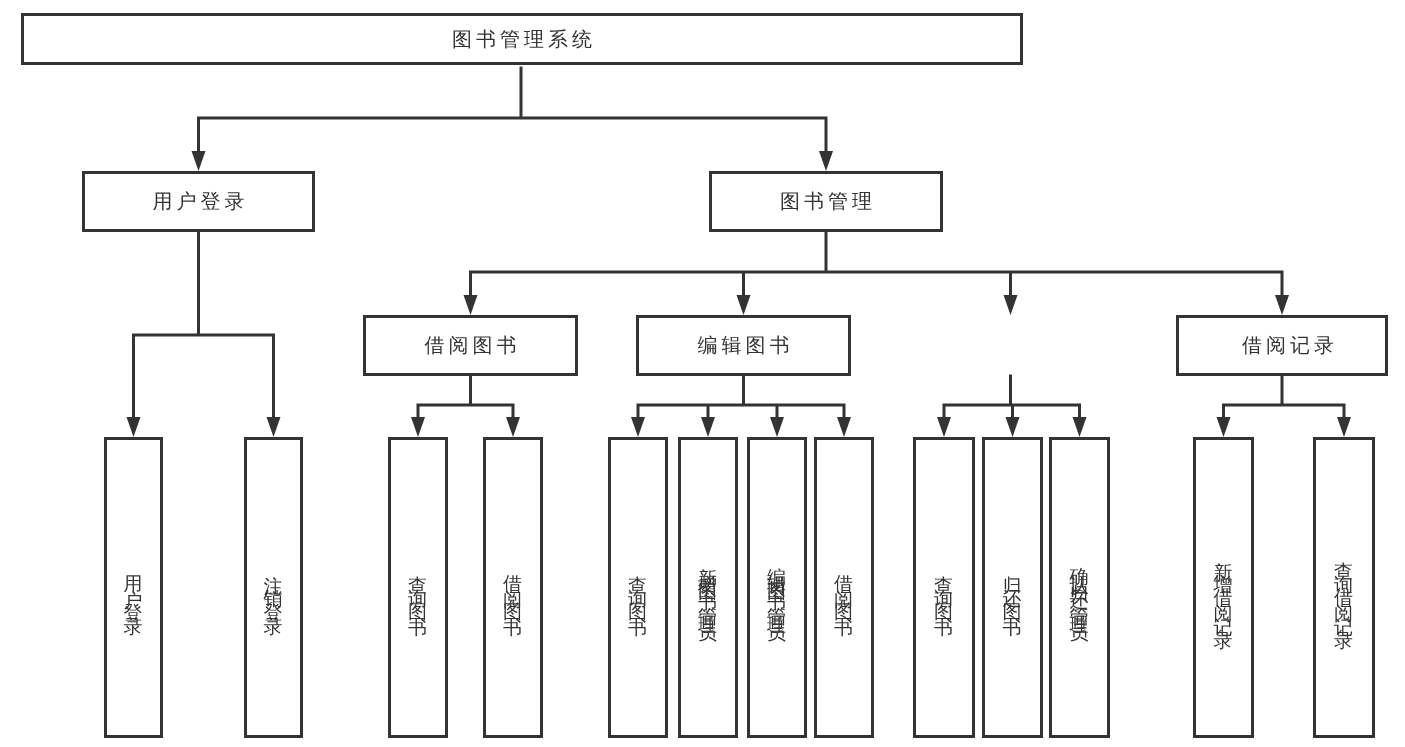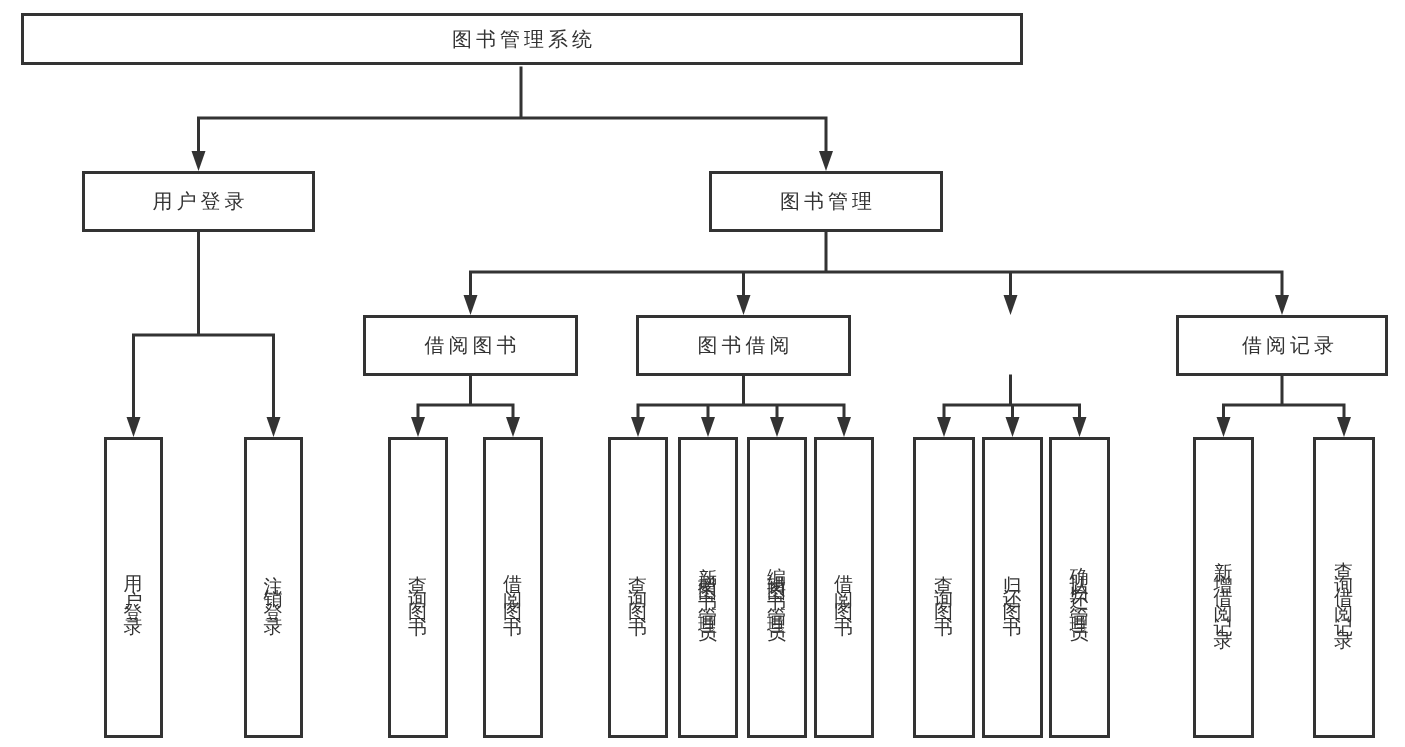--- a/index.html
+++ b/index.html
@@ -119,21 +119,21 @@
     <span class="lbl">用户登录</span>
   </div>
   <div class="node hbox" style="left:709px; top:171px; width:234px; height:61px;">
     <span class="lbl">图书管理</span>
   </div>
 
   <div class="node hbox" style="left:363px; top:315px; width:215px; height:61px;">
     <span class="lbl">借阅图书</span>
   </div>
   <div class="node hbox" style="left:636px; top:315px; width:215px; height:61px;">
-    <span class="lbl">图书借阅</span>
+    <span class="lbl">编辑图书</span>
   </div>
   <div class="node hbox" style="left:1176px; top:315px; width:212px; height:61px;padding-left:12px;">
     <span class="lbl">借阅记录</span>
   </div>
 
   <div class="node vbox" style="left:104px; width:59px;">
     <span class="lbl">用户登录</span>
   </div>
   <div class="node vbox" style="left:244px; width:59px;">
     <span class="lbl">注销登录</span>

